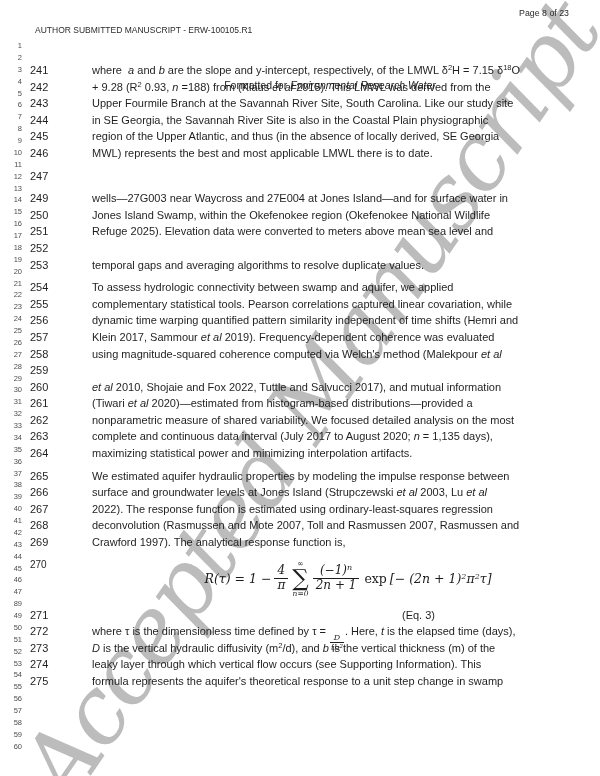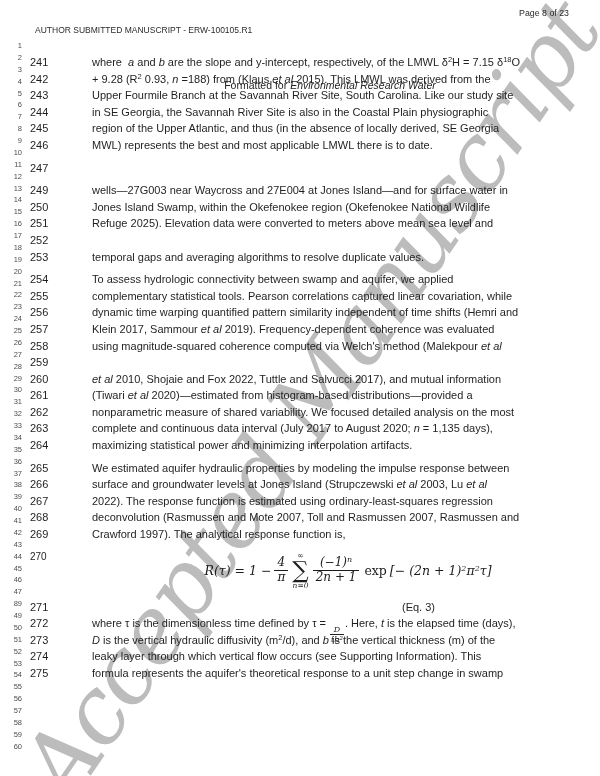--- a/index.html
+++ b/index.html
@@ -13,21 +13,21 @@
        font-size:8.5px; color:#2b2b2b; z-index:2;}
   .page-num{position:absolute; top:8px; right:31px; font-size:8.8px; color:#2b2b2b; z-index:2;}
   .subtitle{position:absolute; top:31px; left:60px; right:0; text-align:center;
        font-size:10.5px; color:#222; z-index:2;margin-top:48px;}
   .subtitle .jrnl{font-style:italic;}
   
   .gutter{position:absolute; left:0; top:40px; width:22px; text-align:right;
        font-size:7.5px; color:#4d4d4d; z-index:2;}
   .gutter span{display:block; height:11.88px; line-height:11.88px;}
   
-  .content{position:absolute; left:30px; top:54px; width:548px; z-index:2;}
+  .content{position:absolute; left:30px; top:62px; width:548px; z-index:2;}
   .para{margin-bottom:6px;}
   .line{display:flex; height:16.6px; line-height:16.6px; font-size:11px; white-space:pre;}
   .lineno{width:32px; flex:none; color:#1f1f1f;}
   .linetext{margin-left:30px;}
   .heading .linetext{font-weight:bold; font-style:italic;}
   .it{font-style:italic;}
   .sup{font-size:7.5px; position:relative; top:-4px;}
   
   .ifrac{display:inline-flex; flex-direction:column; text-align:center;
        font-family:"DejaVu Serif",serif; font-style:italic; font-size:8px;

